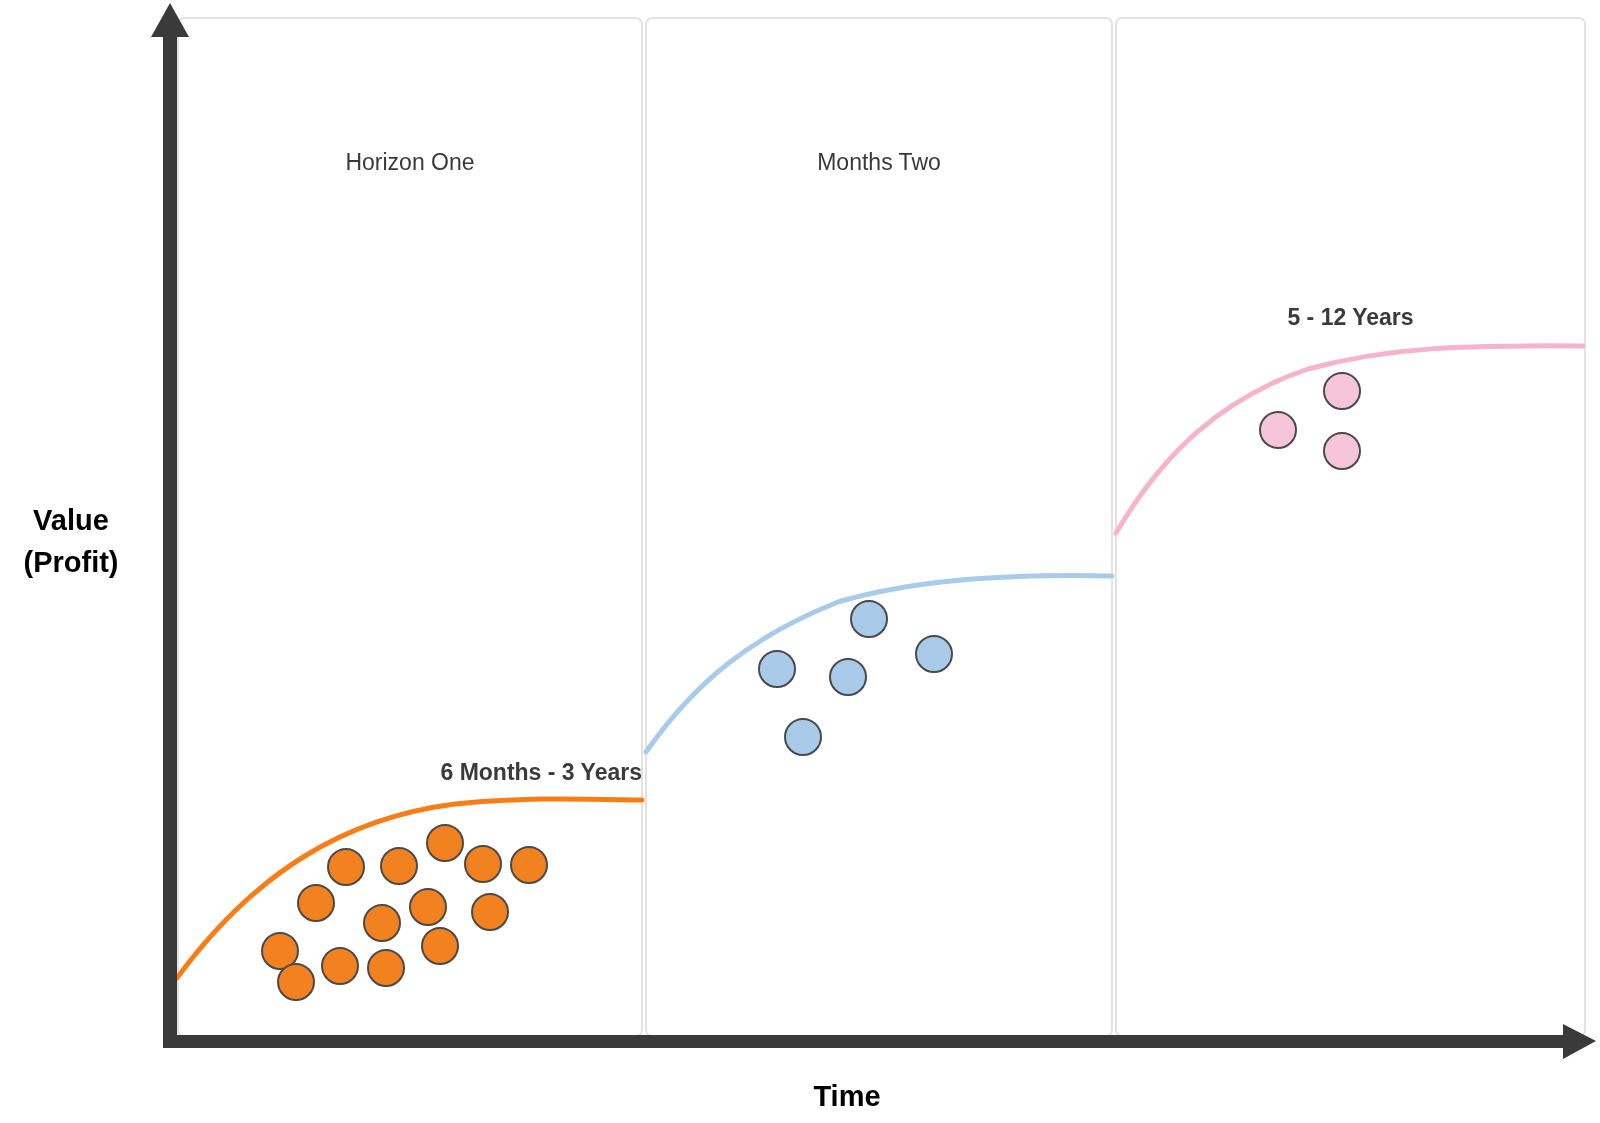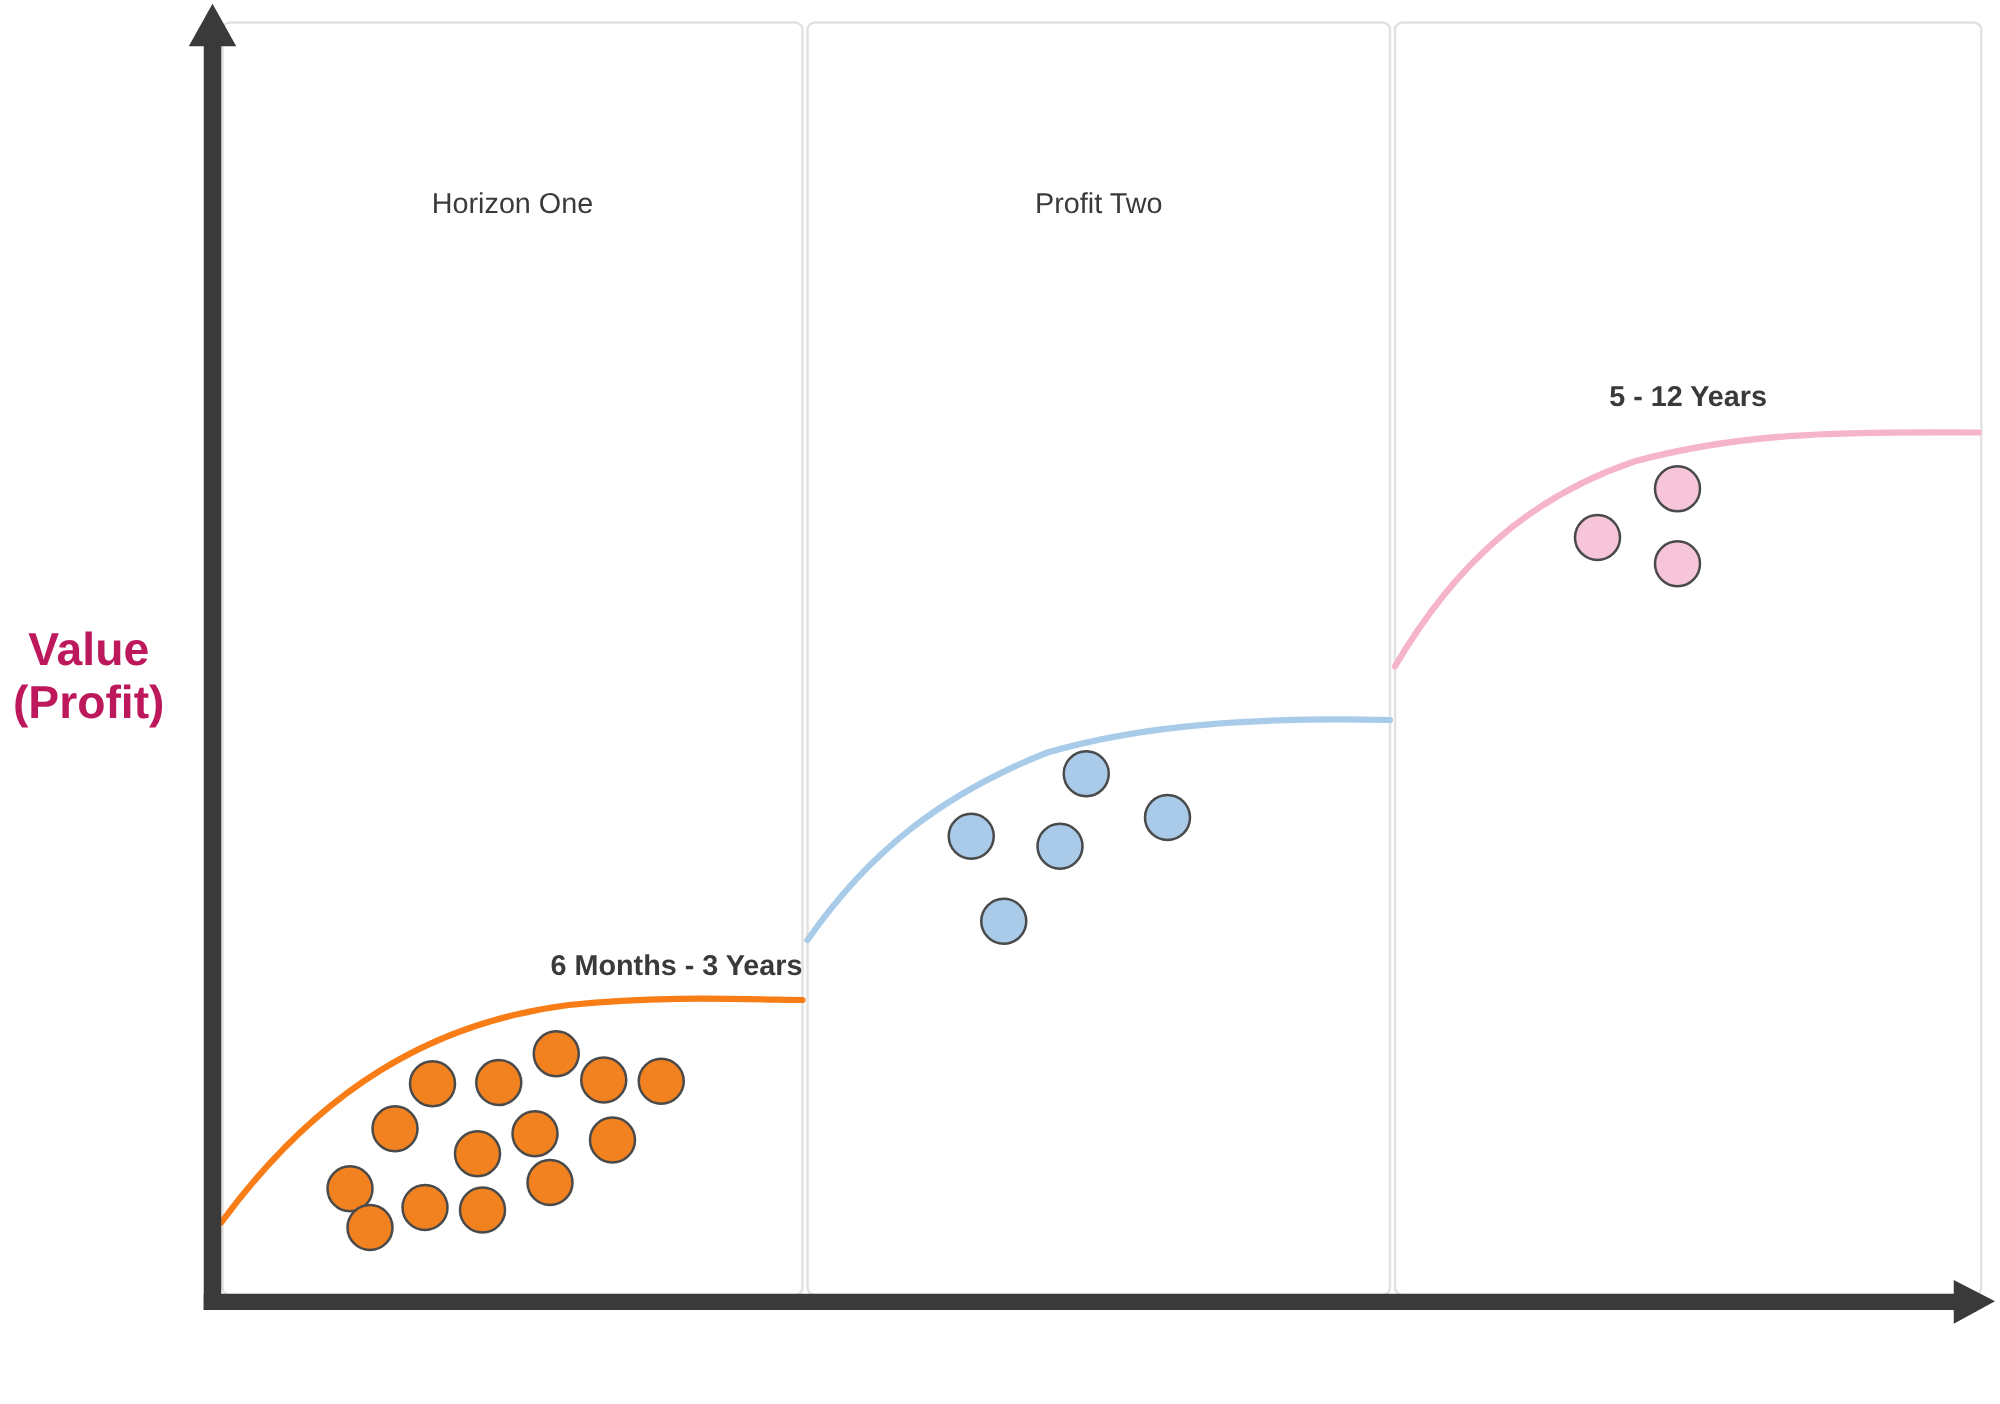--- a/index.html
+++ b/index.html
@@ -9,21 +9,21 @@
   .stage svg { position:absolute; left:0; top:0; }
   .label { position:absolute; text-align:center; color:#3a3a3a; }
   .panel-title { font-size:23px; top:149px; }
   .panel-title.p1, .period.p1 { left:178px; width:464px; }
   .panel-title.p2, .period.p2 { left:646px; width:466px; }
   .panel-title.p3, .period.p3 { left:1116px; width:469px; }
   .period { font-size:23px;font-weight:bold; }
   .period.p1 { top:759px;text-align:right; }
   .period.p2 { top:532px; }
   .period.p3 { top:304px; }
-  .axis-label { font-weight:bold; font-size:37px; color:#be185d; }
+  .axis-label { font-weight:bold; font-size:29px; color:#000000; }
   .y-axis-label { left:8px; top:499px; width:126px; white-space:pre-line; line-height:42px; }
   .x-axis-label { left:647px; top:1080px; width:400px; }
 </style>
 </head>
 <body>
 
 <div class="stage">
 
   <svg width="1600" height="1123" viewBox="0 0 1600 1123">
 
@@ -66,20 +66,21 @@
 
     <g>
       <rect x="163" y="30" width="14" height="1018" fill="#3a3a3a"></rect>
       <polygon points="170,3 151,37 189,37" fill="#3a3a3a"></polygon>
       <rect x="163" y="1035" width="1402" height="13" fill="#3a3a3a"></rect>
       <polygon points="1596,1041 1563,1024 1563,1059" fill="#3a3a3a"></polygon>
     </g>
   </svg>
 
   <div class="label panel-title p1">Horizon One</div>
-  <div class="label panel-title p2">Profit Two</div>
+  <div class="label panel-title p2">Months Two</div>
 
   <div class="label period p1">6 Months - 3 Years</div>
   <div class="label period p3">5 - 12 Years</div>
 
   <div class="label axis-label y-axis-label">Value
 (Profit)</div>
+  <div class="label axis-label x-axis-label">Time</div>
 </div>
 
 </body></html>

